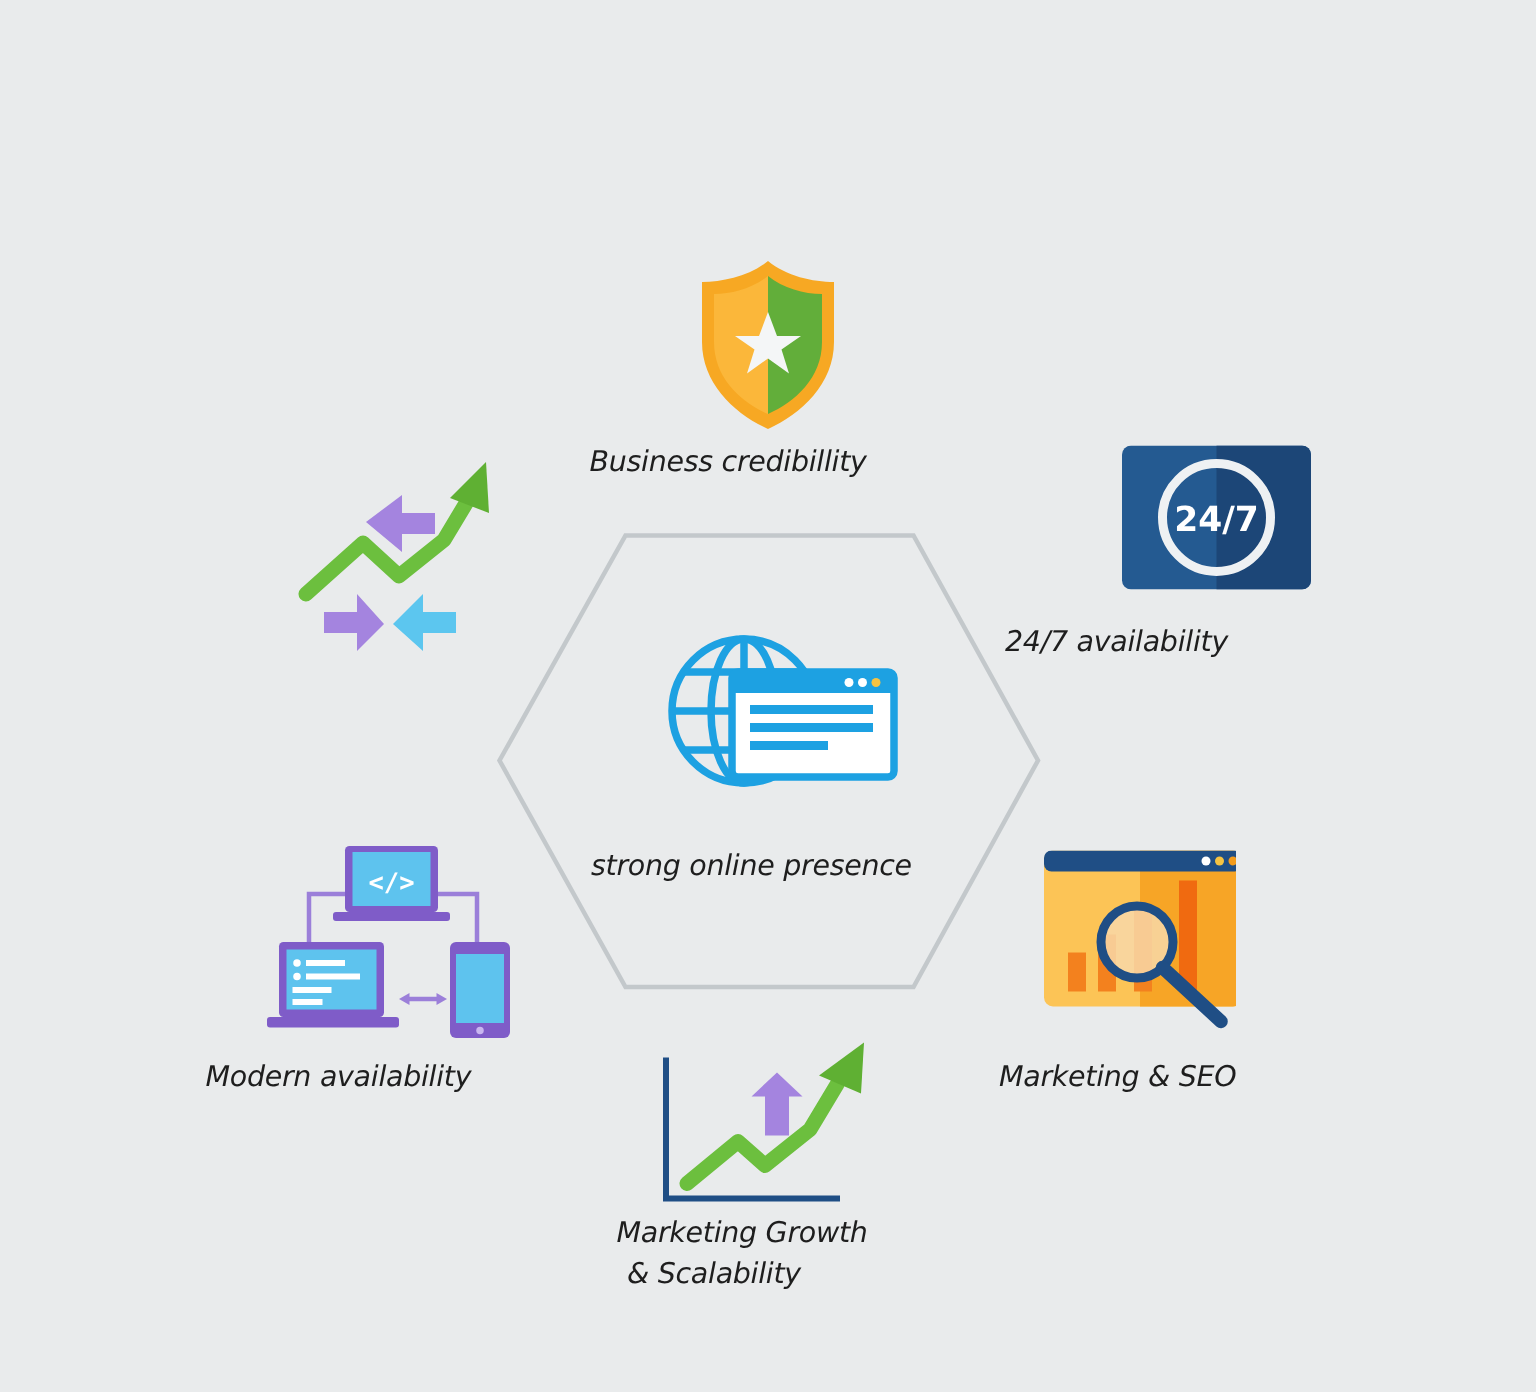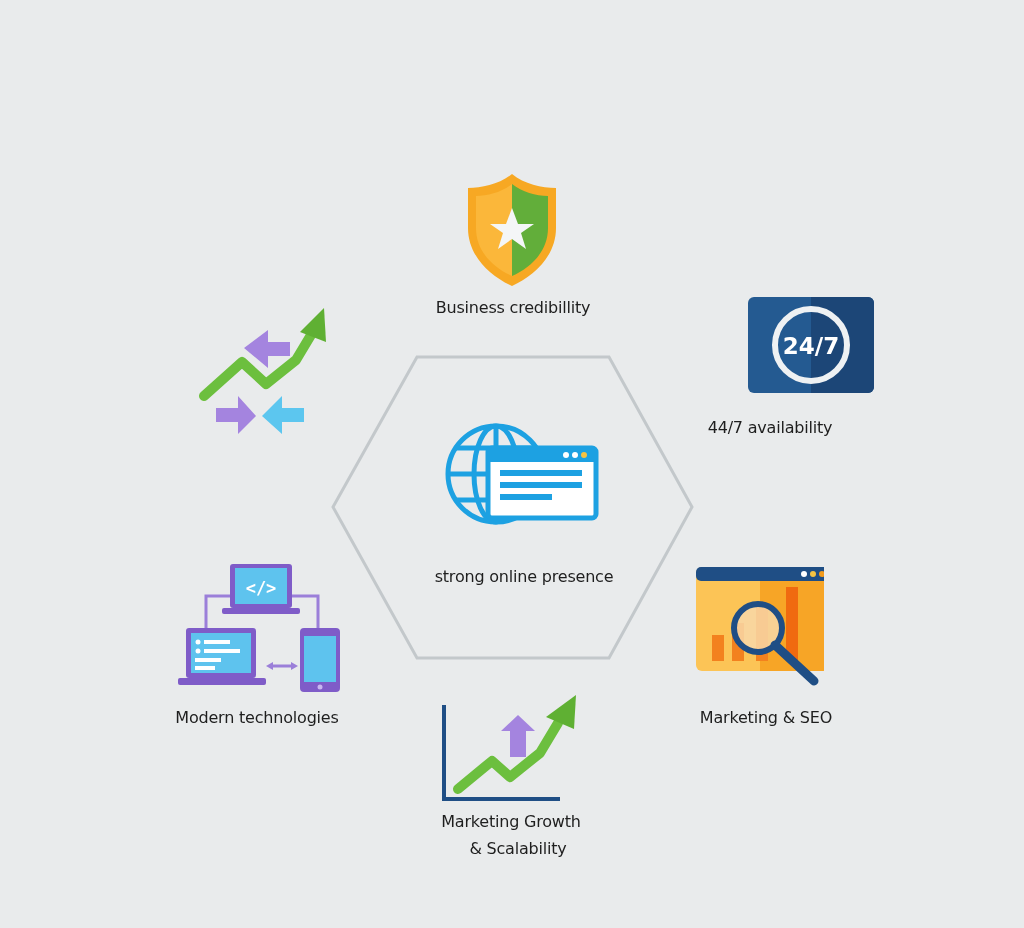--- a/index.html
+++ b/index.html
@@ -4,22 +4,22 @@
 <style>
   html, body { margin:0; padding:0; }
   body {
     width:1024px; height:928px; position:relative; overflow:hidden;
     background:#e9ebec;
     font-family:"DejaVu Sans", "Liberation Sans", sans-serif;
     color:#1e1e1e;
   }
   .abs { position:absolute; }
   .label {
-    position:absolute; font-size:16px; line-height:26px; text-align:center;
-    white-space:nowrap; letter-spacing:-0.2px;
+    position:absolute; font-size:19px; line-height:26px; text-align:left;
+    white-space:nowrap; letter-spacing:-0.2px;font-style:italic;
   }
   svg { display:block; }
 </style>
 </head>
 <body>
 
 <svg class="abs" style="left:0;top:0" width="1024" height="928">
   <polygon points="417,357 609,357 692,507 609,658 417,658 333,507" fill="none" stroke="#c3c8cb" stroke-width="3"></polygon>
 </svg>
 
@@ -56,21 +56,21 @@
 <div class="label" style="left:393px;top:295px;width:240px;">Business credibillity</div>
 
 <div class="abs" style="left:748px;top:297px;">
   <svg width="126" height="96" viewBox="0 0 126 96">
     <rect x="0" y="0" width="126" height="96" rx="6" fill="#245a91"></rect>
     <path d="M63 0 H120 a6 6 0 0 1 6 6 V90 a6 6 0 0 1 -6 6 H63 Z" fill="#1c4677"></path>
     <circle cx="63" cy="48" r="36" fill="none" stroke="#eef1f3" stroke-width="6"></circle>
     <text x="63" y="57" text-anchor="middle" font-family="DejaVu Sans, sans-serif" font-weight="bold" font-size="23" fill="#ffffff">24/7</text>
   </svg>
 </div>
-<div class="label" style="left:670px;top:415px;width:200px;">44/7 availability</div>
+<div class="label" style="left:670px;top:415px;width:200px;">24/7 availability</div>
 
 <div class="abs" style="left:696px;top:567px;">
   <svg width="128" height="122" viewBox="0 0 128 122">
     <rect x="0" y="0" width="132" height="104" rx="6" fill="#fcc456"></rect>
     <path d="M64 0 H126 a6 6 0 0 1 6 6 V98 a6 6 0 0 1 -6 6 H64 Z" fill="#f7a526"></path>
     <rect x="0" y="0" width="132" height="14" rx="5" fill="#1f4e85"></rect>
     <circle cx="108" cy="7" r="3" fill="#fff"></circle>
     <circle cx="117" cy="7" r="3" fill="#f6c342"></circle>
     <circle cx="126" cy="7" r="3" fill="#f39b1b"></circle>
     <rect x="16" y="68" width="12" height="26" fill="#f3811e"></rect>
@@ -118,21 +118,21 @@
 
     <line x1="92" y1="104" x2="116" y2="104" stroke="#9b7fd9" stroke-width="3"></line>
     <polygon points="88,104 95,100 95,108" fill="#9b7fd9"></polygon>
     <polygon points="120,104 113,100 113,108" fill="#9b7fd9"></polygon>
 
     <rect x="122" y="66" width="40" height="64" rx="4" fill="#7f5cc8"></rect>
     <rect x="126" y="74" width="32" height="46" fill="#5ec3ee"></rect>
     <circle cx="142" cy="125" r="2.5" fill="#c9b6f0"></circle>
   </svg>
 </div>
-<div class="label" style="left:137px;top:705px;width:240px;">Modern technologies</div>
+<div class="label" style="left:137px;top:705px;width:240px;">Modern availability</div>
 
 <div class="abs" style="left:196px;top:306px;">
   <svg width="132" height="128" viewBox="0 0 132 128">
     <polygon points="48,42 72,24 72,36 94,36 94,50 72,50 72,62" fill="#a484df"></polygon>
     <path d="M8 90 L46 56 L70 78 L100 54 L118 24" fill="none" stroke="#6cbf3e" stroke-width="10" stroke-linecap="round" stroke-linejoin="round"></path>
     <polygon points="128,2 130,36 104,26" fill="#5fb033"></polygon>
     <polygon points="20,102 42,102 42,90 60,110 42,128 42,116 20,116" fill="#a484df"></polygon>
     <polygon points="108,102 86,102 86,90 66,110 86,128 86,116 108,116" fill="#5cc6ef"></polygon>
   </svg>
 </div>

